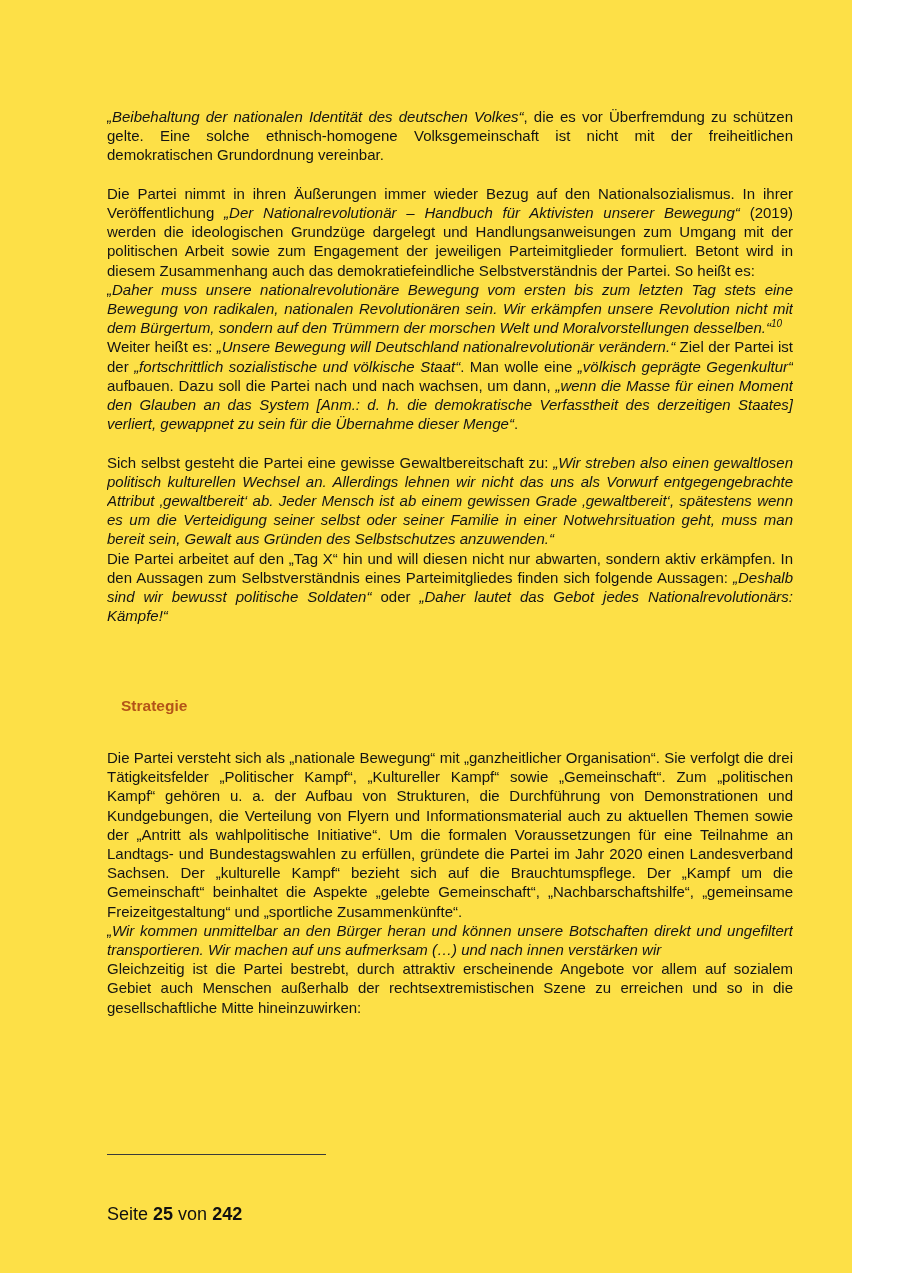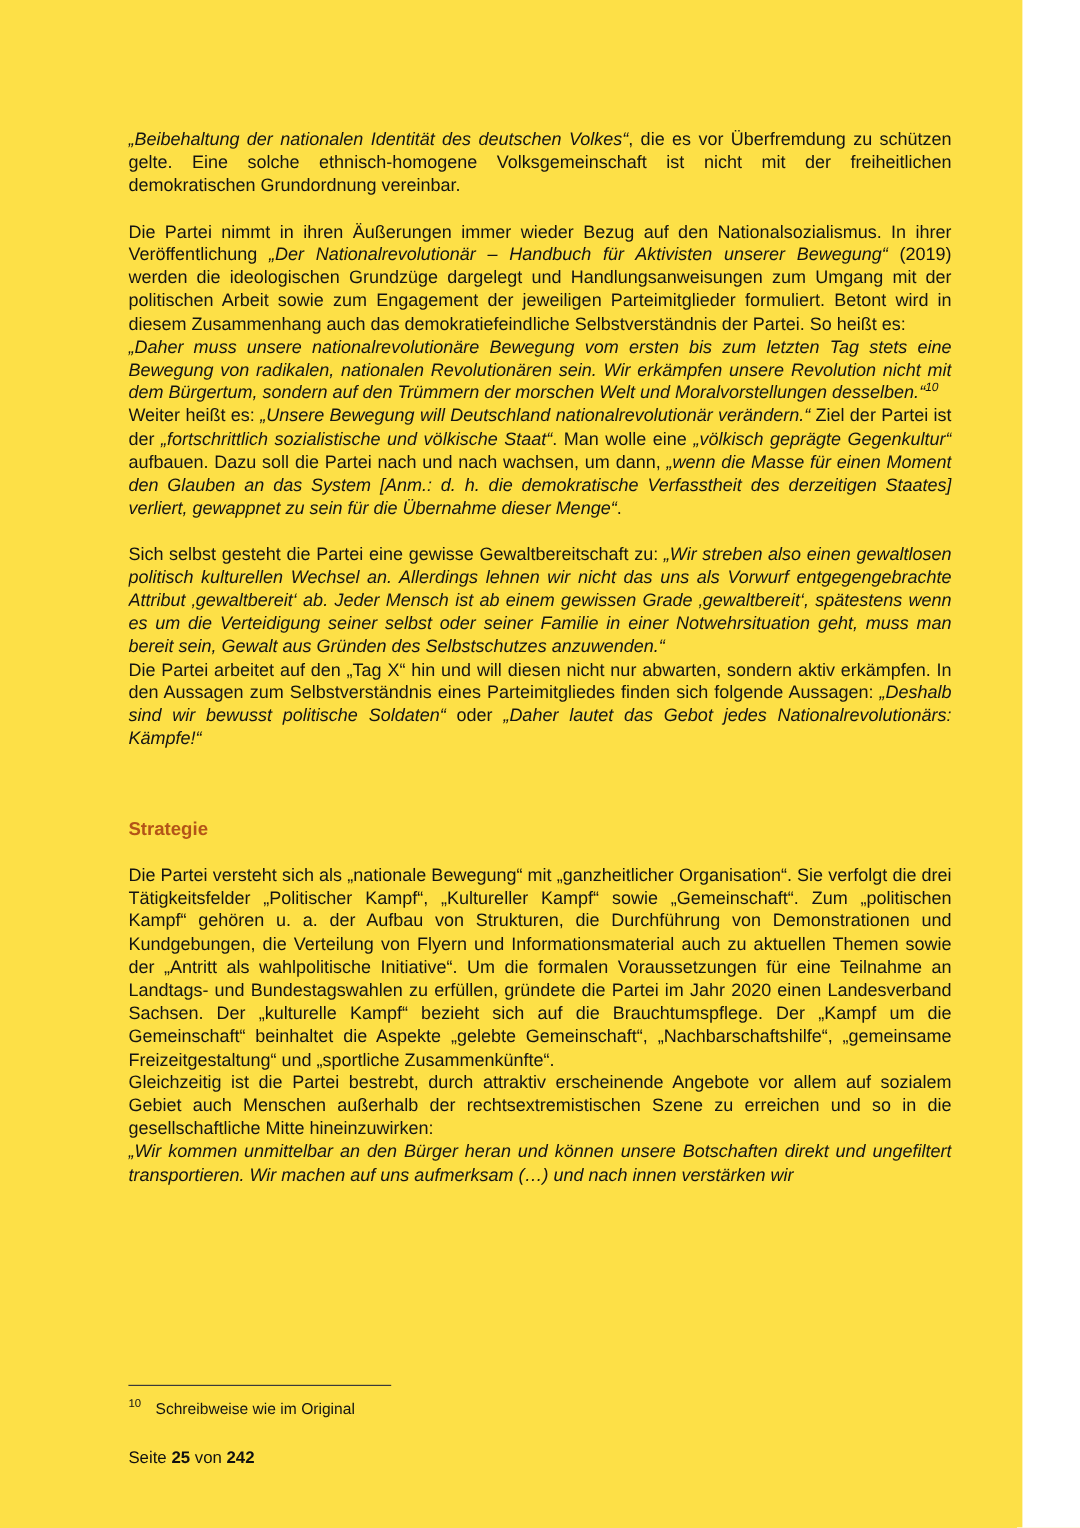--- a/index.html
+++ b/index.html
@@ -33,21 +33,21 @@
   .content p .it { font-style: italic; }
   .content sup {
     font-size: 10px;
     line-height: 0;
     vertical-align: super;
   }
   .content sup.it { font-style: italic; }
   .spacer { height: 19.2px; }
   .spacer-lg { height: 37px; }
   .content h2.heading {
-    margin: 0;
+    margin: 14px;
     font-size: 15.5px;
     line-height: 19.2px;
     font-weight: bold;
   }
   .footnote-sep {
     position: absolute;
     top: 1154px;
     left: 107px;
     width: 219px;
     height: 0;
@@ -64,21 +64,21 @@
   .footnote sup {
     font-size: 9.5px;
     vertical-align: super;
     line-height: 0;
   }
   .footnote .fn-text { margin-left: 12px; }
   .page-footer {
     position: absolute;
     top: 1205px;
     left: 107px;
-    font-size: 14px;
+    font-size: 18px;
     line-height: 19px;
     color: #111;
   }
   .page-footer b { font-weight: bold; }
 </style>
 </head>
 <body>
 
 <div class="page">
 
@@ -89,29 +89,26 @@
       <p class="paragraph"><span class="it">„Daher muss unsere nationalrevolutionäre Bewegung vom ersten bis zum letzten Tag stets eine Bewegung von radikalen, nationalen Revolutionären sein. Wir erkämpfen unsere Revolution nicht mit dem Bürgertum, sondern auf den Trümmern der morschen Welt und Moralvorstellungen desselben.“</span><sup class="it">10</sup></p>
       <p class="paragraph"><span>Weiter heißt es: </span><span class="it">„Unsere Bewegung will Deutschland nationalrevolutionär verändern.“</span><span> Ziel der Partei ist der </span><span class="it">„fortschrittlich sozialistische und völkische Staat“</span><span>. Man wolle eine </span><span class="it">„völkisch geprägte Gegenkultur“</span><span> aufbauen. Dazu soll die Partei nach und nach wachsen, um dann, </span><span class="it">„wenn die Masse für einen Moment den Glauben an das System [Anm.: d. h. die demokratische Verfasstheit des derzeitigen Staates] verliert, gewappnet zu sein für die Übernahme dieser Menge“</span><span>.</span></p>
       <div class="spacer"></div>
       <p class="paragraph"><span>Sich selbst gesteht die Partei eine gewisse Gewaltbereitschaft zu: </span><span class="it">„Wir streben also einen gewaltlosen politisch kulturellen Wechsel an. Allerdings lehnen wir nicht das uns als Vorwurf entgegengebrachte Attribut ‚gewaltbereit‘ ab. Jeder Mensch ist ab einem gewissen Grade ‚gewaltbereit‘, spätestens wenn es um die Verteidigung seiner selbst oder seiner Familie in einer Notwehrsituation geht, muss man bereit sein, Gewalt aus Gründen des Selbstschutzes anzuwenden.“</span></p>
       <p class="paragraph"><span>Die Partei arbeitet auf den „Tag X“ hin und will diesen nicht nur abwarten, sondern aktiv erkämpfen. In den Aussagen zum Selbstverständnis eines Parteimitgliedes finden sich folgende Aussagen: </span><span class="it">„Deshalb sind wir bewusst politische Soldaten“</span><span> oder </span><span class="it">„Daher lautet das Gebot jedes Nationalrevolutionärs: Kämpfe!“</span></p>
       <div class="spacer"></div>
       <div class="spacer spacer-lg"></div>
       <h2 class="heading" style="color: rgb(179, 84, 24);"><span>Strategie</span></h2>
       <div class="spacer"></div>
       <p class="paragraph"><span>Die Partei versteht sich als „nationale Bewegung“ mit „ganzheitlicher Organisation“. Sie verfolgt die drei Tätigkeitsfelder „Politischer Kampf“, „Kultureller Kampf“ sowie „Gemeinschaft“. Zum „politischen Kampf“ gehören u. a. der Aufbau von Strukturen, die Durchführung von Demonstrationen und Kundgebungen, die Verteilung von Flyern und Informationsmaterial auch zu aktuellen Themen sowie der „Antritt als wahlpolitische Initiative“. Um die formalen Voraussetzungen für eine Teilnahme an Landtags- und Bundestagswahlen zu erfüllen, gründete die Partei im Jahr 2020 einen Landesverband Sachsen. Der „kulturelle Kampf“ bezieht sich auf die Brauchtumspflege. Der „Kampf um die Gemeinschaft“ beinhaltet die Aspekte „gelebte Gemeinschaft“, „Nachbarschaftshilfe“, „gemeinsame Freizeitgestaltung“ und „sportliche Zusammenkünfte“.</span></p>
+      <p class="paragraph"><span class="it">„Wir kommen unmittelbar an den Bürger heran und können unsere Botschaften direkt und ungefiltert transportieren. Wir machen auf uns aufmerksam (…) und nach innen verstärken wir</span></p>
       <p class="paragraph"><span>Gleichzeitig ist die Partei bestrebt, durch attraktiv erscheinende Angebote vor allem auf sozialem Gebiet auch Menschen außerhalb der rechtsextremistischen Szene zu erreichen und so in die gesellschaftliche Mitte hineinzuwirken:</span></p>
-      <p class="paragraph"><span class="it">„Wir kommen unmittelbar an den Bürger heran und können unsere Botschaften direkt und ungefiltert transportieren. Wir machen auf uns aufmerksam (…) und nach innen verstärken wir</span></p>
     </main>
 
   <div class="footnote-sep"></div>
 
-  <div class="footnote">
-    <sup>10</sup><span class="fn-text">Schreibweise wie im Original</span>
-  </div>
 
   <footer class="page-footer">
     <span>Seite</span>
     <b>25</b>
     <span>von</span>
     <b>242</b>
   </footer>
 
 </div>
 

